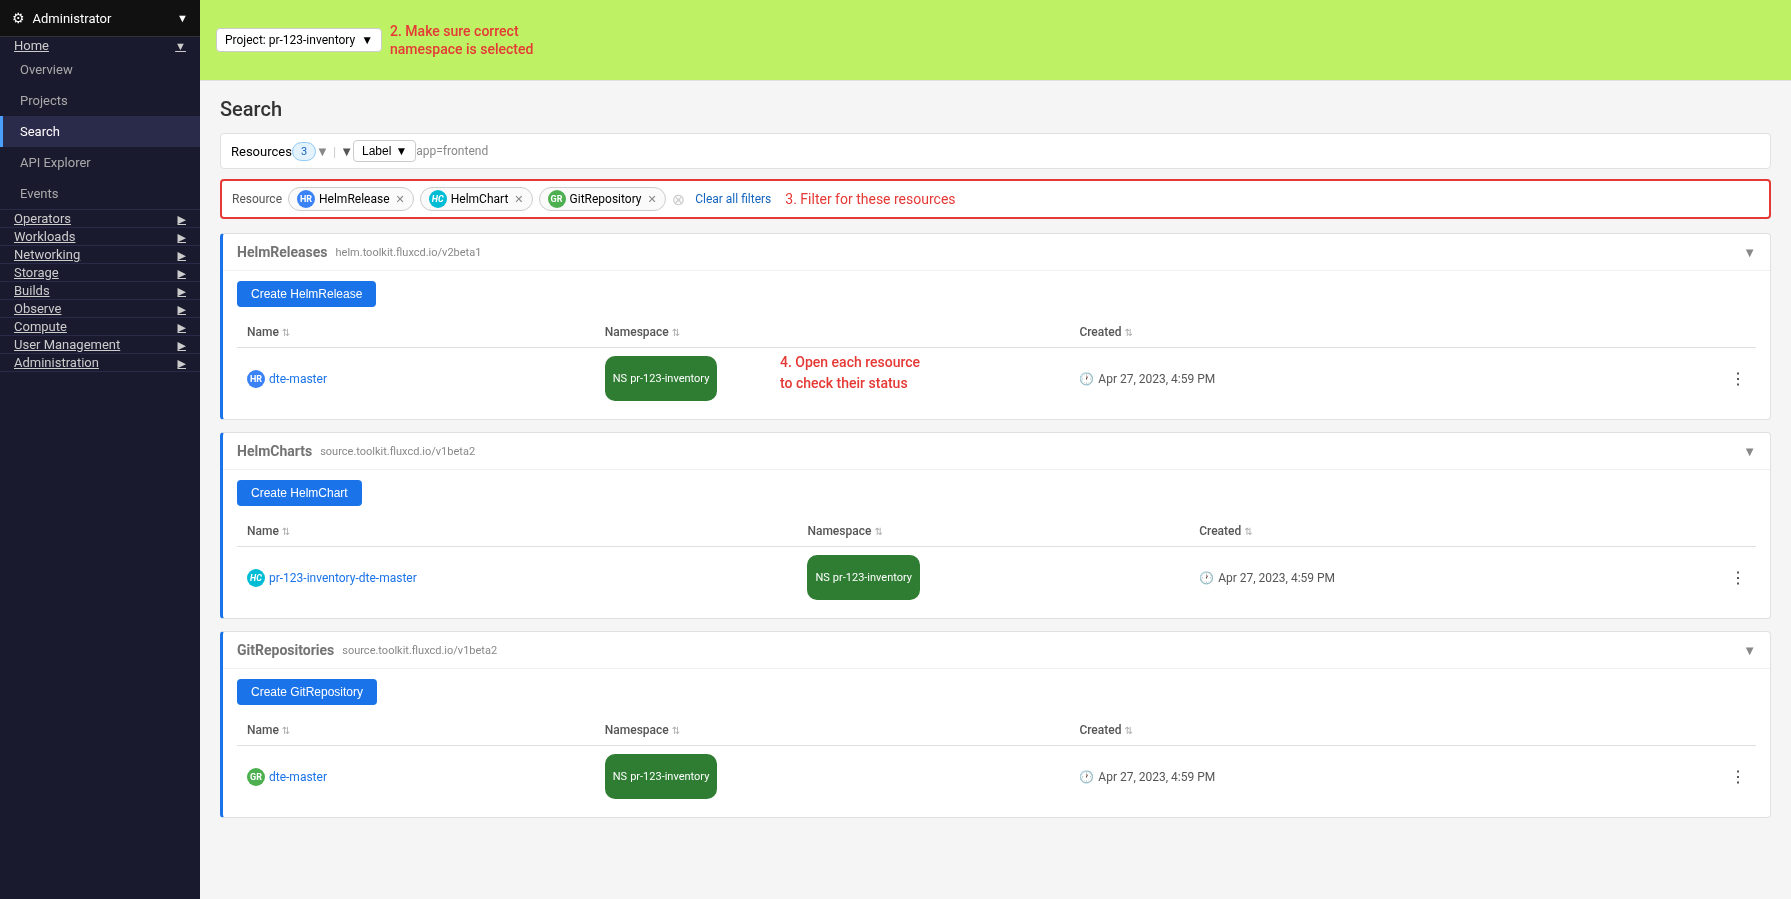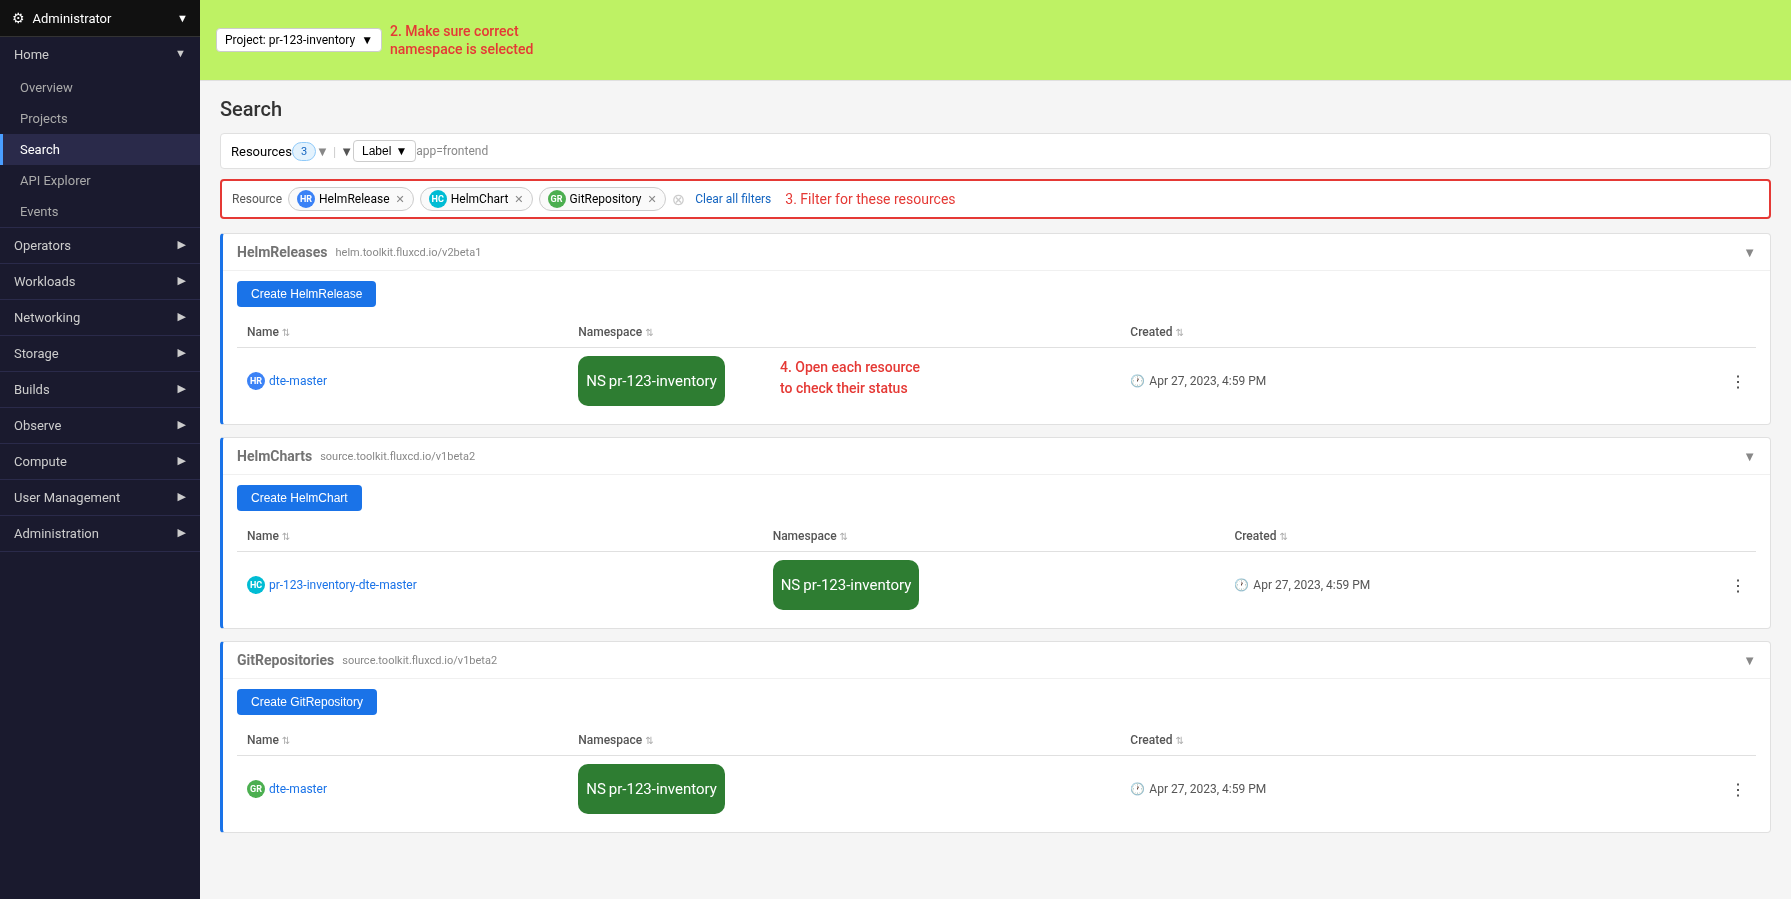--- a/index.html
+++ b/index.html
@@ -25,25 +25,26 @@
       font-size: 13px;
       border-bottom: 1px solid #333;
     }
     .sidebar-header .gear-icon { margin-right: 8px; font-size: 14px; }
     .sidebar-header .chevron-icon { margin-left: auto; font-size: 11px; }
     .sidebar-section {
       border-bottom: 1px solid #2a2a4a;
     }
     .sidebar-item-parent {
       display: flex;
-      align-items: flex-start;
-      padding: 10px 14px;
+      align-items: flex-end;
+      padding: 1px 14px;
       color: #ccc;
       cursor: pointer;
       font-size: 13px;
+      text-decoration: underline;
     }
     .sidebar-item-parent .chevron { margin-left: auto; font-size: 11px; }
     .sidebar-sub-item {
       padding: 8px 14px 8px 20px;
       color: #aaa;
       cursor: pointer;
       font-size: 13px;
     }
     .sidebar-sub-item.active {
       background: #2a2a4a;
@@ -157,21 +158,21 @@
       width: 18px;
       height: 18px;
       display: inline-flex;
       align-items: center;
       justify-content: center;
       font-size: 9px;
       font-weight: bold;
       color: #fff;
     }
     .tag-badge.hr { background: #3b82f6; }
-    .tag-badge.hc { background: #00bcd4; }
+    .tag-badge.hc { background: #00bcd4; font-style: italic; }
     .tag-badge.gr { background: #4caf50; }
     .tag-x {
       cursor: pointer;
       color: #888;
       font-size: 11px;
       margin-left: 2px;
     }
     .clear-filters {
       color: #1565c0;
       font-size: 12px;
@@ -245,21 +246,21 @@
     }
     .resource-table tr:last-child td { border-bottom: none; }
     .ns-badge {
       display: inline-flex;
       align-items: center;
       gap: 3px;
       background: #1a73e8;
       color: #fff;
       border-radius: 10px;
       padding: 16px 8px;
-      font-size: 15px;
+      font-size: 11px;
     }
     .ns-badge.green { background: #2e7d32; }
     .name-link {
       color: #1a73e8;
       cursor: pointer;
       display: flex;
       align-items: center;
       gap: 4px;
     }
     .time-cell {

